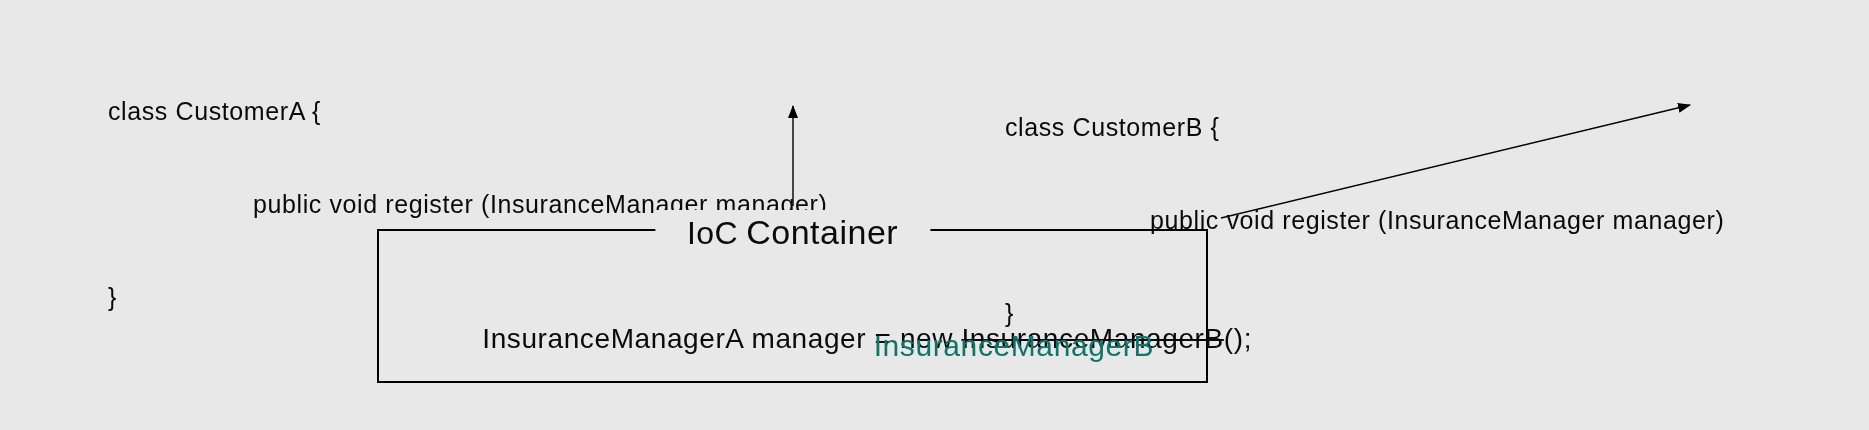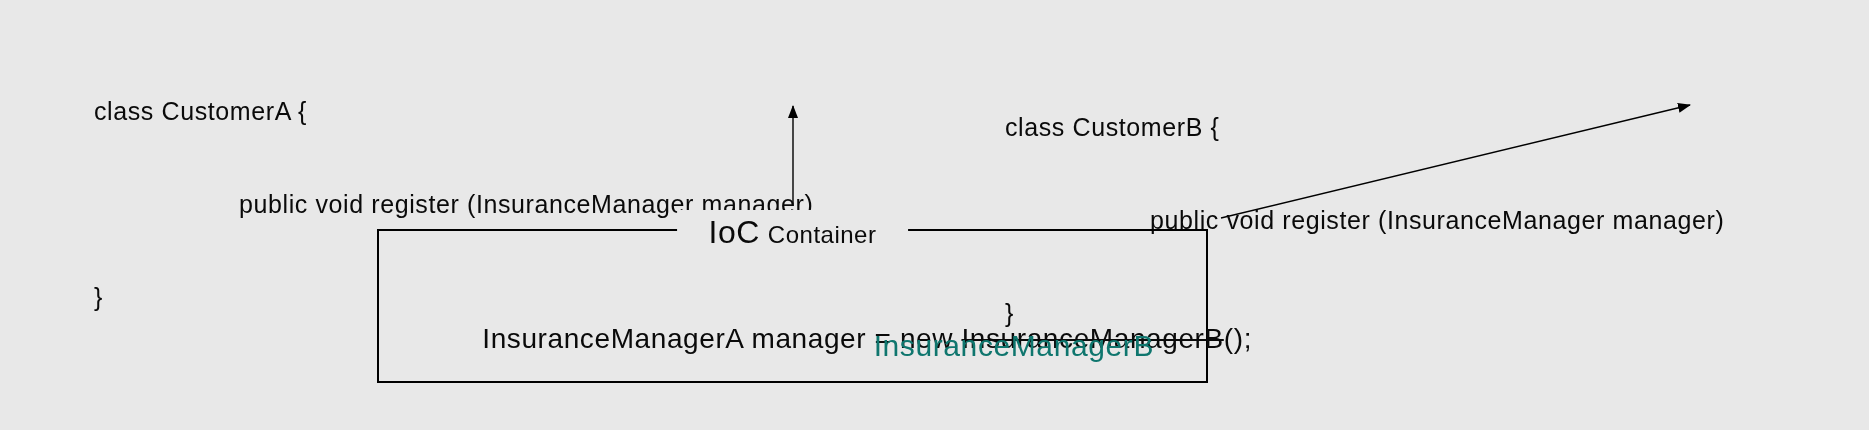--- a/index.html
+++ b/index.html
@@ -29,21 +29,21 @@
   .code-block {
     position: absolute;
     font-size: 25px;
     line-height: 31px;
     letter-spacing: 0.6px;
     white-space: pre;
   }
   .code-block .indent {
     padding-left: 145px;
   }
-  .code-block-a { left: 94px;  top: 34px; }
+  .code-block-a { left: 108px;  top: 34px; }
   .code-block-b { left: 1005px; top: 50px; }
 
   
   .ioc-box {
     position: absolute;
     left: 377px;
     top: 229px;
     width: 831px;
     height: 154px;
     border: 2.5px solid #000;
@@ -59,21 +59,21 @@
     background: #e8e8e8;
     padding: 0 32px;
     white-space: nowrap;
   }
   .ioc-title .t-main {
     font-size: 32px;
     letter-spacing: 0.5px;
     margin-top: 41px;
   }
   .ioc-title .t-rest {
-    font-size: 24px;
+    font-size: 34px;
     letter-spacing: 0.5px;
     margin-left: 8px;
   }
   .box-code {
     position: absolute;
     left: 53px;
     top: 60px;
     font-size: 28px;
     letter-spacing: 0.6px;
     white-space: pre;

